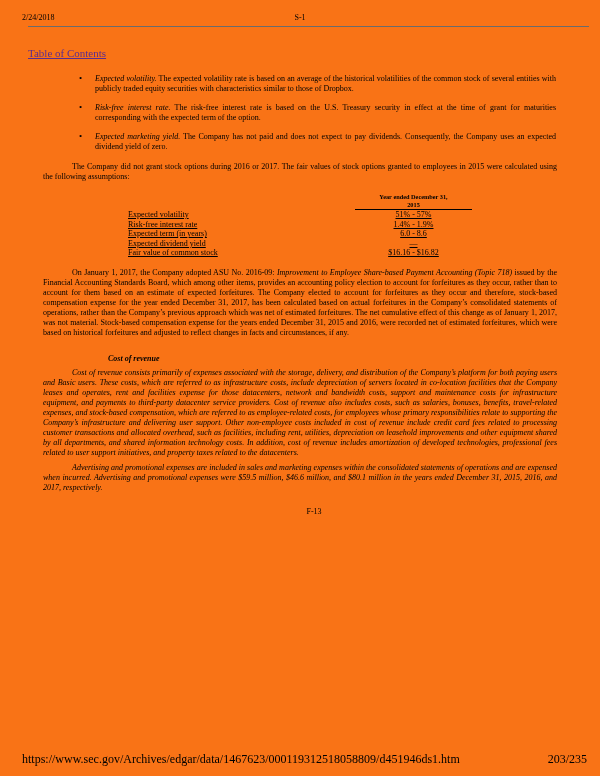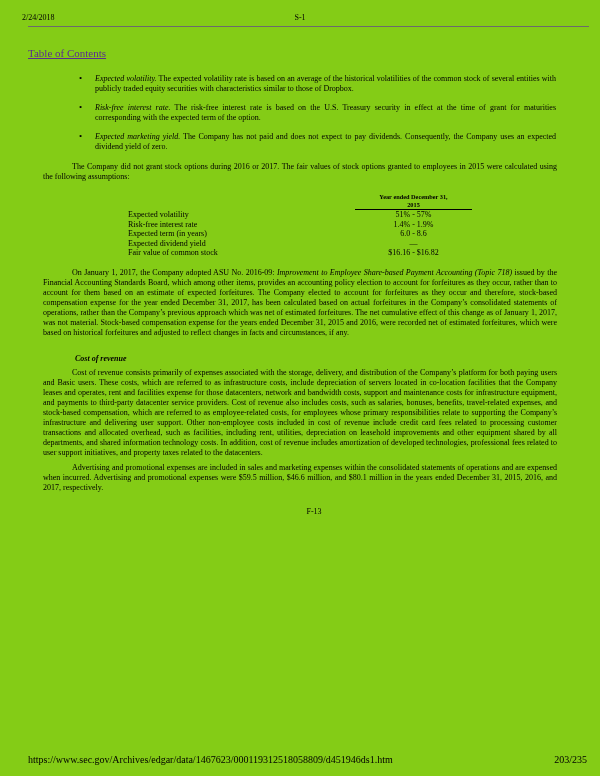--- a/index.html
+++ b/index.html
@@ -1,20 +1,20 @@
 <!DOCTYPE html>
 <html style="--link: #5b2d90; --text: #000000; --rule: #6b6b6b;"><head>
 <meta charset="utf-8">
 <style>
   :root { --link: #5b2d90; --text: #000000; --rule: #6b6b6b; }
   * { margin: 0; padding: 0; box-sizing: border-box; }
   html, body { background: #ffffff; }
   .page {
     width: 600px; height: 776px; position: relative; overflow: hidden;
-    background: #84cc16; color: var(--text);
+    background: #f97316; color: var(--text);
     font-family: "Liberation Serif", serif;
   }
   .chrome-header {
     position: absolute; top: 13px; left: 22px; right: 22px;
     font-size: 8px; line-height: 9px;
   }
   .chrome-title {
     position: absolute; left: 50%; transform: translateX(-50%); top: 0;
   }
   .top-rule {
@@ -39,34 +39,34 @@
     text-align: justify; text-indent: 29px;
   }
   .assump-table { margin: 11px 0 0 128px; font-size: 8px; }
   .tbl-header-row { display: flex; }
   .tbl-spacer { width: 227px; }
   .tbl-head {
     width: 117px; text-align: center; font-weight: bold;
     font-size: 6.3px; line-height: 7.5px;
     border-bottom: 1px solid #000; padding-bottom: 1px;
   }
-  .tbl-row { display: flex; line-height: 9.6px; }
+  .tbl-row { display: flex; line-height: 9.6px; text-decoration: underline; }
   .tbl-row:first-of-type { margin-top: 1px; }
   .tbl-label { width: 227px; }
   .tbl-value { width: 117px; text-align: center; }
   .section-heading {
-    margin: 16px 43px 0 75px; font-size: 8px;
+    margin: 16px 43px 0 108px; font-size: 8px;
     font-weight: bold; font-style: italic;
   }
-  .section-para { margin-top: 5px; }
+  .section-para { margin-top: 5px; font-style: italic; }
   .page-number { margin-top: 14px; text-align: center; font-size: 8px; margin-left: 28px; }
   .chrome-footer {
-    position: absolute; bottom: 12px; left: 28px; right: 13px;
+    position: absolute; bottom: 12px; left: 22px; right: 13px;
     display: flex; justify-content: space-between;
-    font-size: 10px; line-height: 9px; text-align: center;
+    font-size: 12px; line-height: 9px; text-align: center;
   }
 </style>
 </head>
 <body>
 
 <div class="page">
 
   <div class="chrome-header">
     <span>2/24/2018</span>
     <span class="chrome-title">S-1</span>

